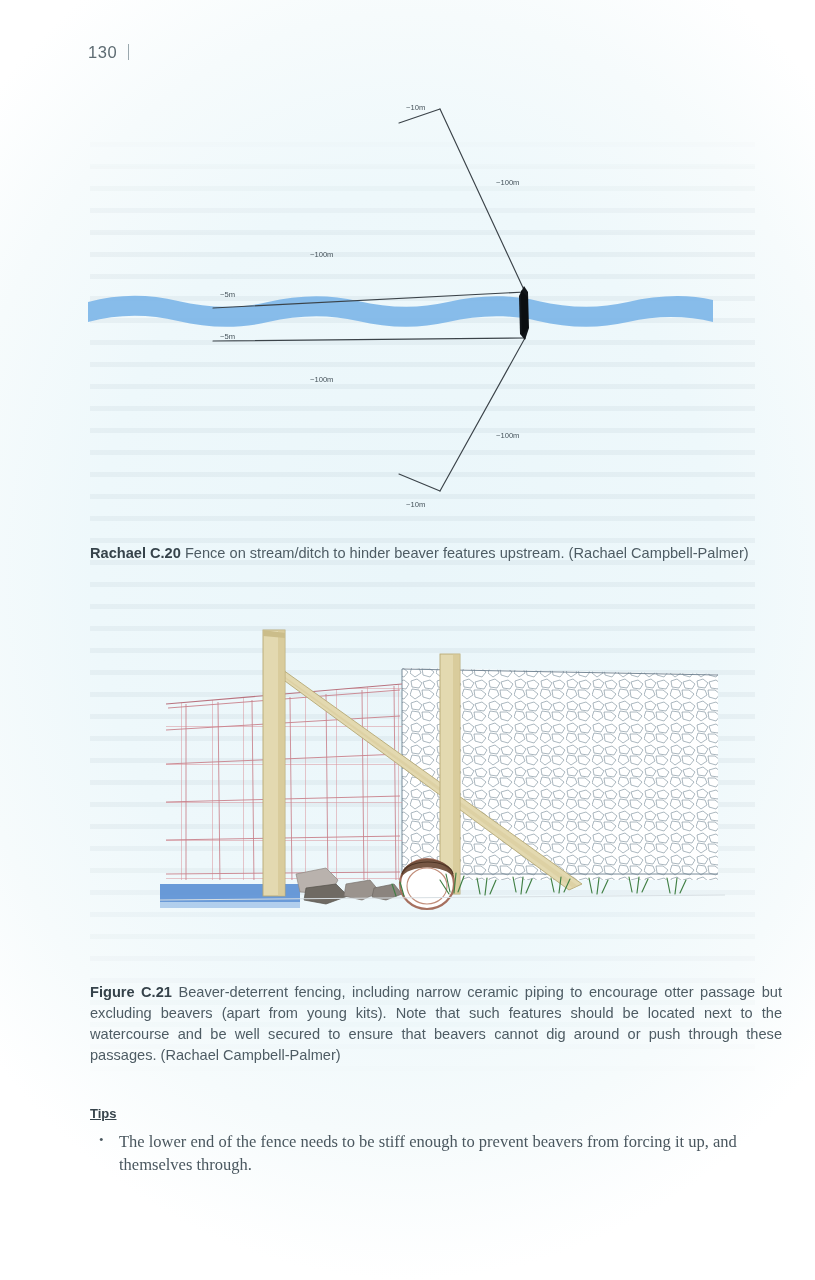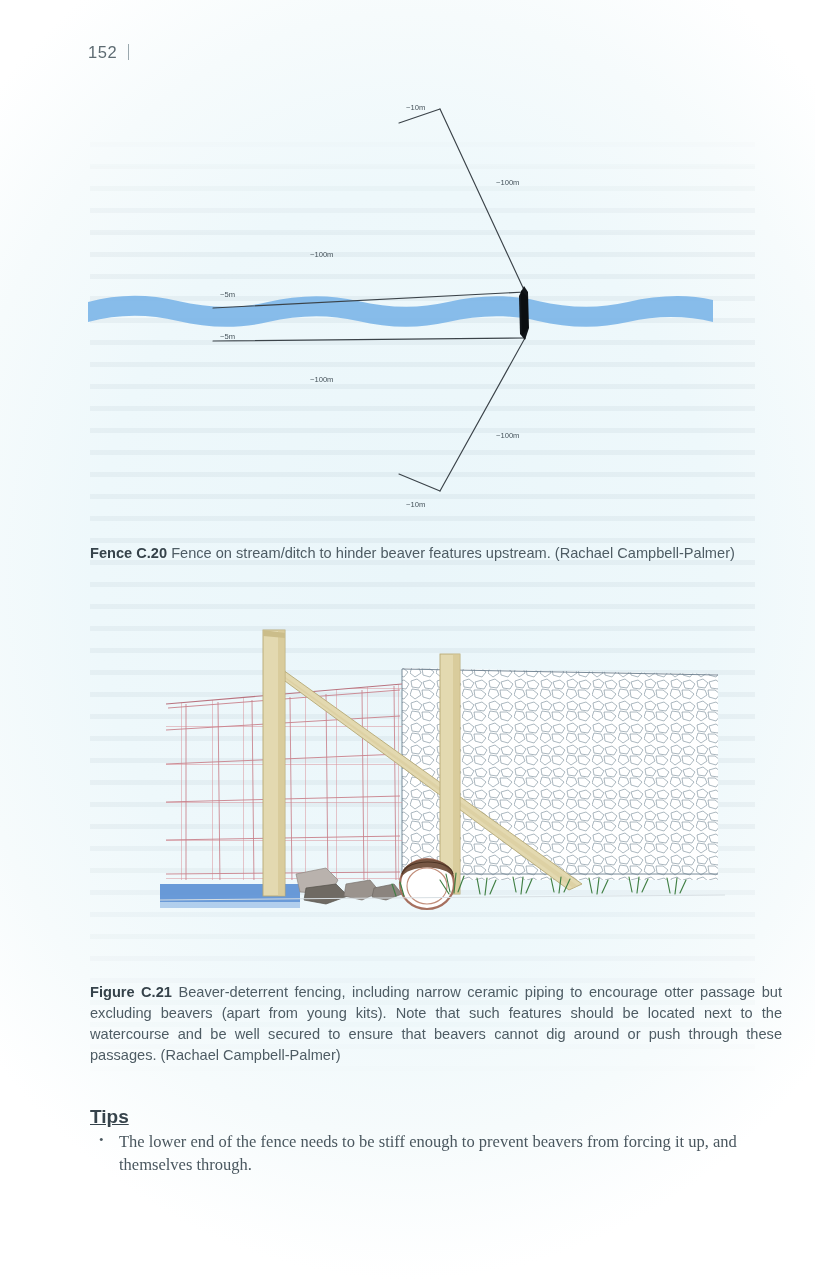--- a/index.html
+++ b/index.html
@@ -84,21 +84,21 @@
   }
   .caption .lbl { font-weight: bold; color: #36434b; }
   .cap1 { left: 90px; top: 543px; width: 692px; }
   .cap2 { left: 90px; top: 982px; width: 692px; }
 
   
   .tips-head {
     position: absolute;
     left: 90px;
     top: 1106px;
-    font-size: 19px;
+    font-size: 13px;
     font-weight: bold;
     color: #36434b;
     text-decoration: underline;
   }
   .tips-list {
     position: absolute;
     left: 90px;
     top: 1130px;
     width: 694px;
   }
@@ -126,21 +126,21 @@
     fill: #45525a;
   }
 </style>
 </head>
 <body>
 
 <div class="page">
   <div class="showthrough"></div>
 
   <div class="runhead">
-    <span class="pageno">152</span>
+    <span class="pageno">130</span>
     <span class="rule"></span>
   </div>
 
   <div class="fig1-wrap">
     <svg width="640" height="425" viewBox="0 0 640 425">
       <defs>
         <clipPath id="streamClip">
           <rect x="0" y="185" width="640" height="60"></rect>
         </clipPath>
       </defs>
@@ -191,21 +191,21 @@
         <text class="dimlabel" x="132" y="201">~5m</text>
         <text class="dimlabel" x="132" y="243">~5m</text>
         <text class="dimlabel" x="222" y="286">~100m</text>
         <text class="dimlabel" x="408" y="342">~100m</text>
         <text class="dimlabel" x="318" y="411">~10m</text>
       </g>
     </svg>
   </div>
 
   <div class="caption cap1">
-    <span class="lbl">Fence C.20</span>
+    <span class="lbl">Rachael C.20</span>
     <span>Fence on stream/ditch to hinder beaver features upstream. (Rachael Campbell-Palmer)</span>
   </div>
 
   <div class="fig2-wrap">
     <svg width="580" height="350" viewBox="0 0 580 350">
       <defs>
 
         <pattern id="stoneTex" width="26" height="22" patternUnits="userSpaceOnUse">
           <rect width="26" height="22" fill="#ffffff"></rect>
           <g stroke="#7d8f9c" stroke-width="0.65" fill="none" stroke-linejoin="round">

